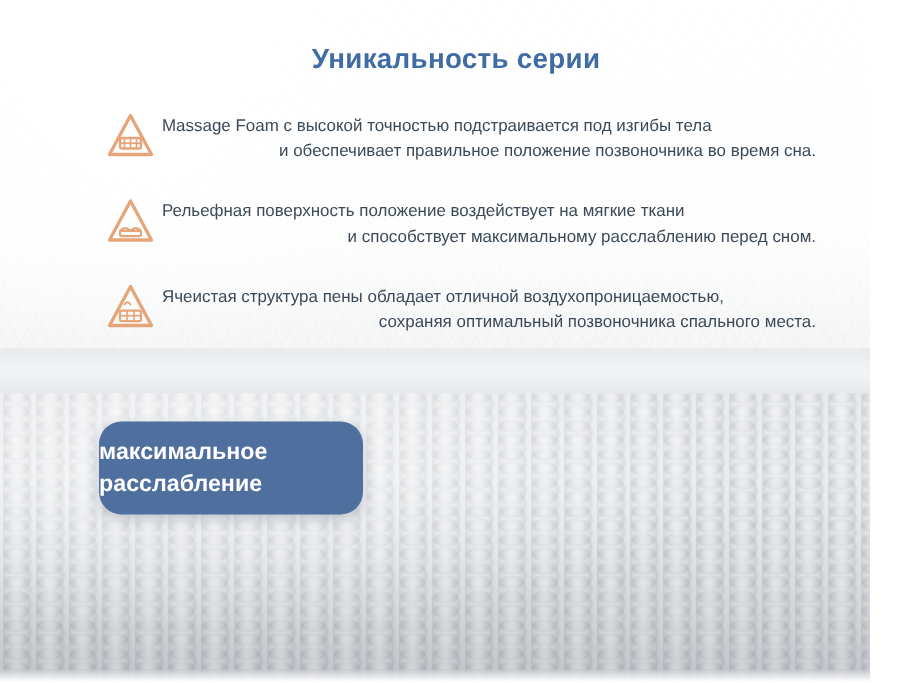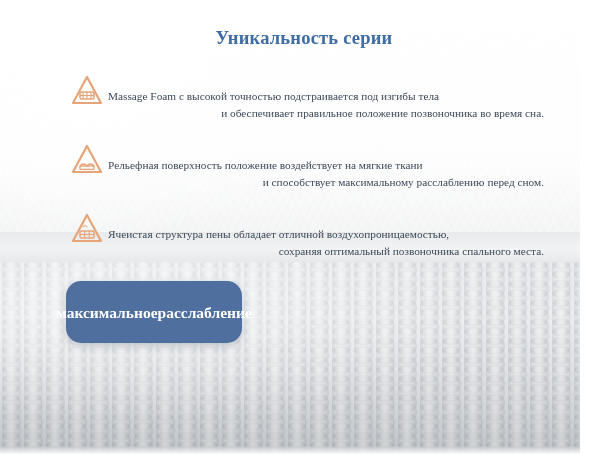--- a/index.html
+++ b/index.html
@@ -10,21 +10,20 @@
   body {
     font-family: "Liberation Sans", sans-serif;
   }
 
   .page {
     position: relative;
     width: 580px;
     height: 456px;
     overflow: hidden;
     background: #fef9c3;
-    font-family: Liberation Serif, serif;
   }
 
   
   .bg {
     position: absolute;
     inset: 0;
     background: #f4f5f6;
   }
 
   
@@ -141,39 +140,38 @@
     display: flex;
     justify-content: center;
     padding-top: 2px;
   }
   .feature .ftext {
     flex: 1;
     font-size: 11.3px;
     line-height: 16.5px;
     color: #3c4a58;
     padding-top: 4px;
-    margin-top: 12px;
   }
   .feature .ftext .l2 {
     display: block;
     text-align: right;
   }
 
   
   .badge {
     position: absolute;
     left: 66px;
     top: 281px;
     width: 176px;
     height: 62px;
     border-radius: 15px;
     background: #4f6f9e;
     color: #ffffff;
     display: flex;
-    align-items: center;
+    flex-direction: column;
     justify-content: center;
     font-size: 15.5px;
     font-weight: bold;
     line-height: 21px;
     box-shadow: 0 3px 9px rgba(40,60,90,0.22);
   }
 
   svg { display: block; }
 </style>
 </head>

